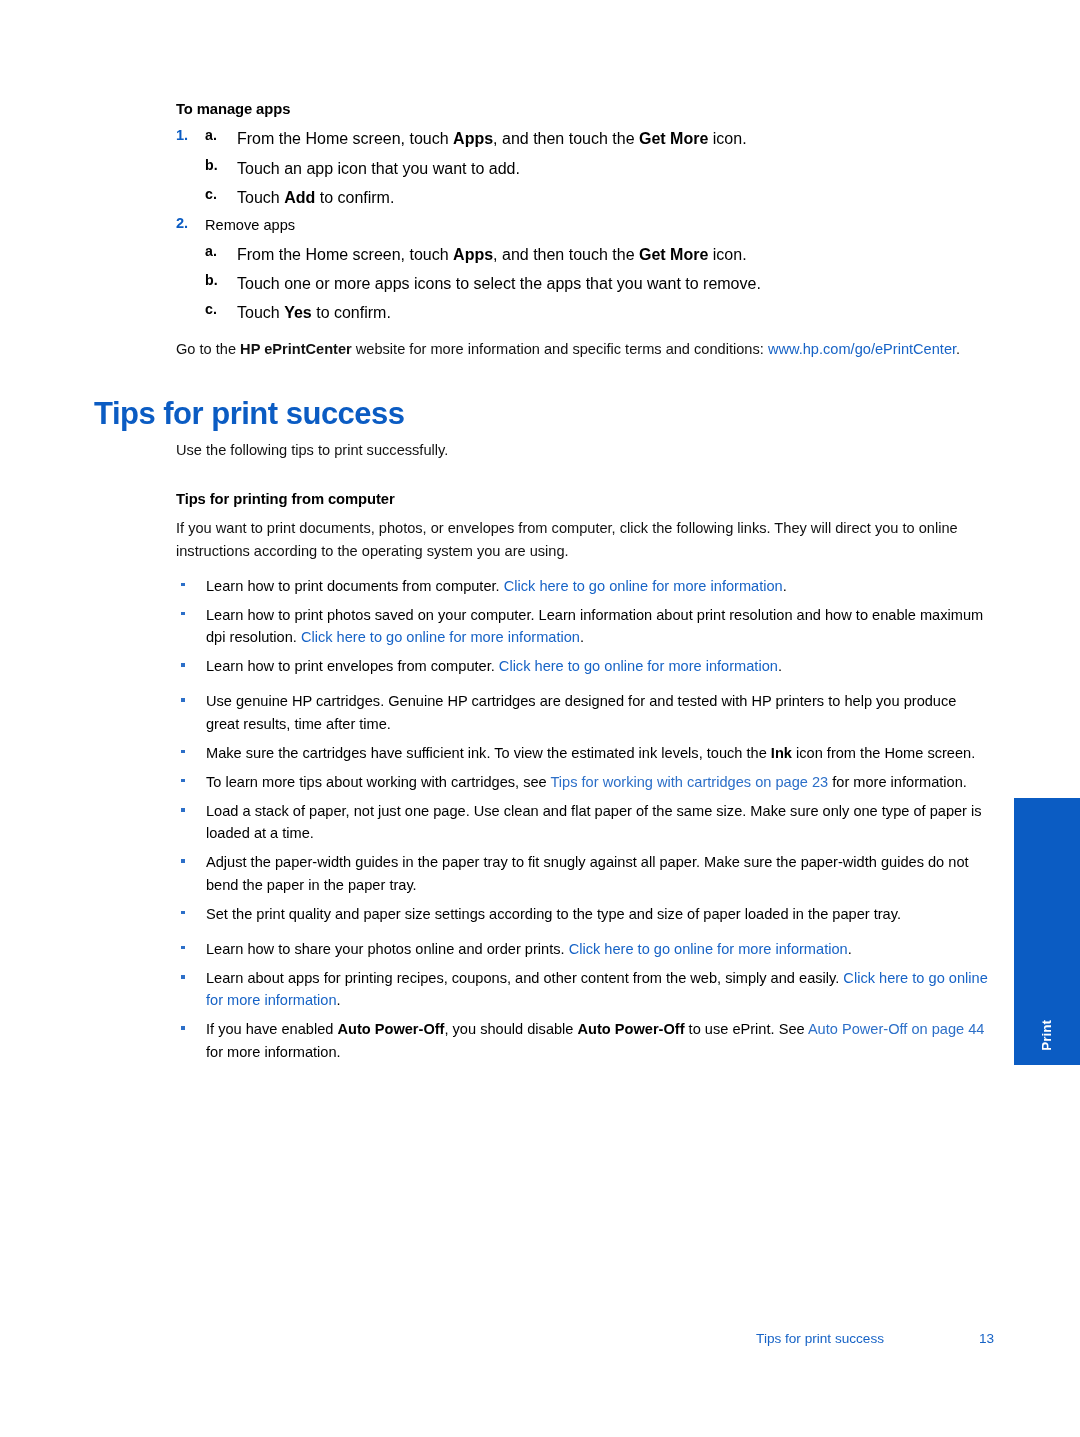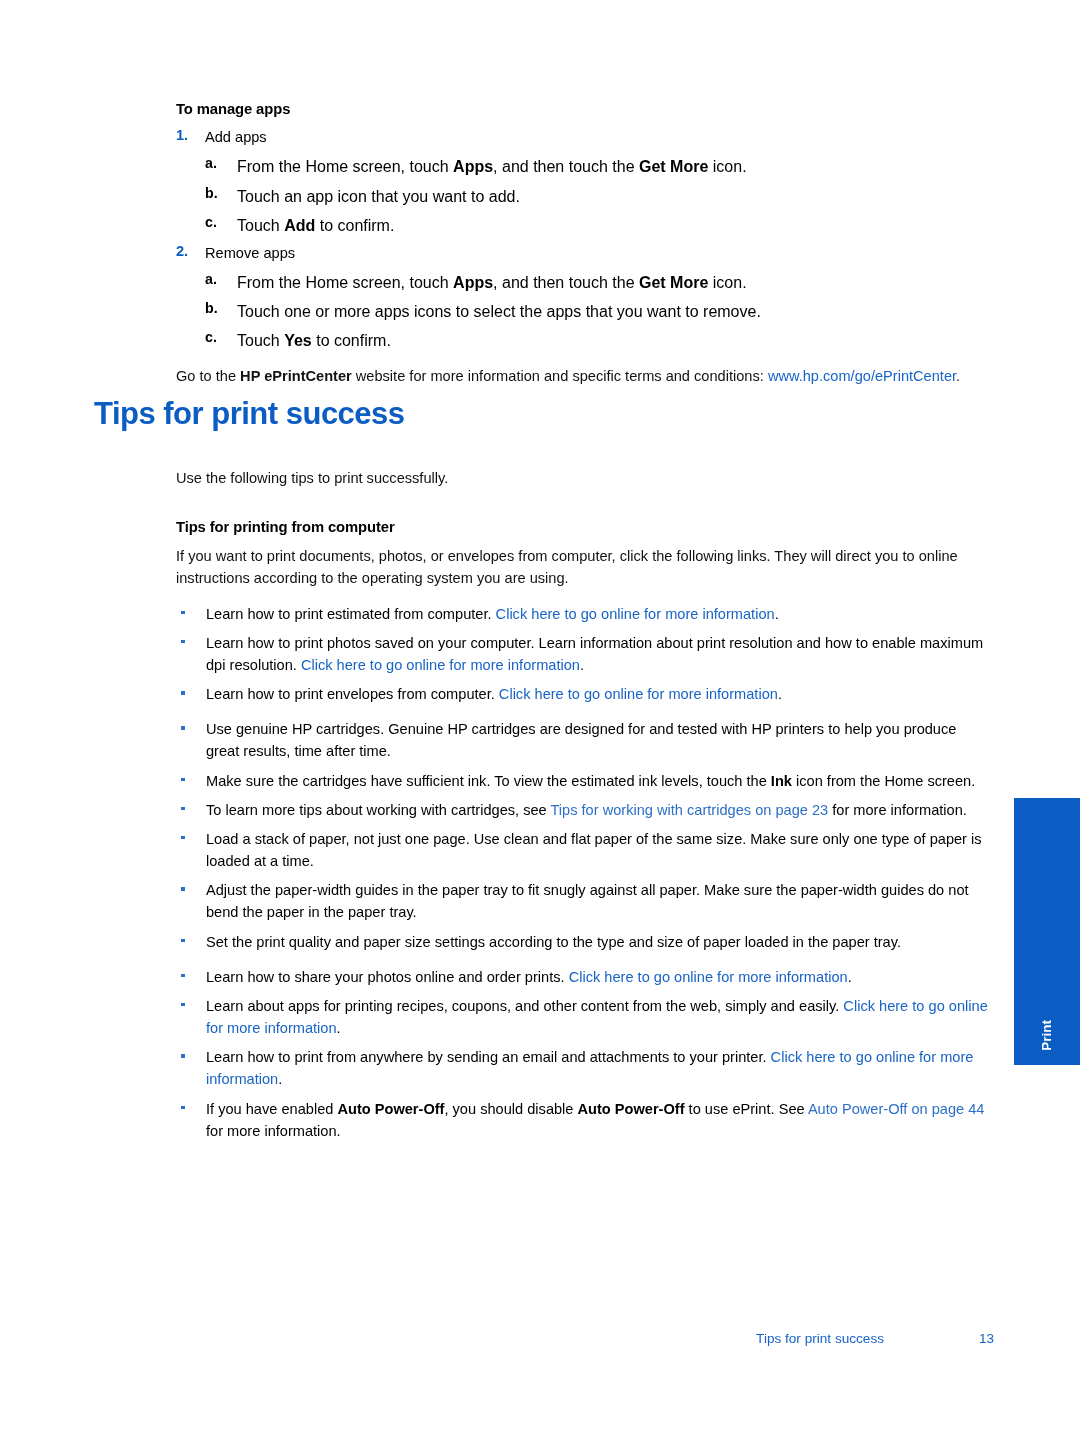--- a/index.html
+++ b/index.html
@@ -202,21 +202,20 @@
 
 <div class="page">
 
   <div class="content">
 
     <h3 class="sub-head">To manage apps</h3>
 
     <ol class="num-list" id="manage-apps-list">
         <li class="num-item">
           <span class="num-marker">1.</span>
-          <span class="num-text">Add apps</span>
           <ol class="alpha-list">
             <li class="alpha-item">
               <span class="alpha-marker">a.</span>
               <span class="alpha-text"><span>From the Home screen, touch </span><span class="b">Apps</span><span>, and then touch the </span><span class="b">Get More</span><span> icon.</span></span>
             </li>
             <li class="alpha-item">
               <span class="alpha-marker">b.</span>
               <span class="alpha-text"><span>Touch an app icon that you want to add.</span></span>
             </li>
             <li class="alpha-item">
@@ -254,21 +253,21 @@
     <p class="para" id="tips-intro">Use the following tips to print successfully.</p>
 
     <div class="spacer-md"></div>
 
     <div id="tips-sections">
         <h3 class="sub-head">Tips for printing from computer</h3>
         <p class="para">If you want to print documents, photos, or envelopes from computer, click the following links. They will direct you to online instructions according to the operating system you are using.</p>
         <ul class="bullets">
           <li class="bullet-item">
             <span class="bullet-marker"></span>
-            <span class="bullet-text"><span>Learn how to print estimated from computer. </span><span class="link-ul">Click here to go online for more information</span><span>.</span></span>
+            <span class="bullet-text"><span>Learn how to print documents from computer. </span><span class="link-ul">Click here to go online for more information</span><span>.</span></span>
           </li>
           <li class="bullet-item">
             <span class="bullet-marker"></span>
             <span class="bullet-text"><span>Learn how to print photos saved on your computer. Learn information about print resolution and how to enable maximum dpi resolution. </span><span class="link-ul">Click here to go online for more information</span><span>.</span></span>
           </li>
           <li class="bullet-item">
             <span class="bullet-marker"></span>
             <span class="bullet-text"><span>Learn how to print envelopes from computer. </span><span class="link-ul">Click here to go online for more information</span><span>.</span></span>
           </li>
         </ul>
@@ -299,24 +298,20 @@
           </li>
         </ul>
         <ul class="bullets">
           <li class="bullet-item">
             <span class="bullet-marker"></span>
             <span class="bullet-text"><span>Learn how to share your photos online and order prints. </span><span class="link-ul">Click here to go online for more information</span><span>.</span></span>
           </li>
           <li class="bullet-item">
             <span class="bullet-marker"></span>
             <span class="bullet-text"><span>Learn about apps for printing recipes, coupons, and other content from the web, simply and easily. </span><span class="link-ul">Click here to go online for more information</span><span>.</span></span>
-          </li>
-          <li class="bullet-item">
-            <span class="bullet-marker"></span>
-            <span class="bullet-text"><span>Learn how to print from anywhere by sending an email and attachments to your printer. </span><span class="link-ul">Click here to go online for more information</span><span>.</span></span>
           </li>
           <li class="bullet-item">
             <span class="bullet-marker"></span>
             <span class="bullet-text"><span>If you have enabled </span><span class="b">Auto Power-Off</span><span>, you should disable </span><span class="b">Auto Power-Off</span><span> to use ePrint. See </span><span class="xref">Auto Power-Off on page 44</span><span> for more information.</span></span>
           </li>
         </ul>
       </div>
 
   </div>
 

